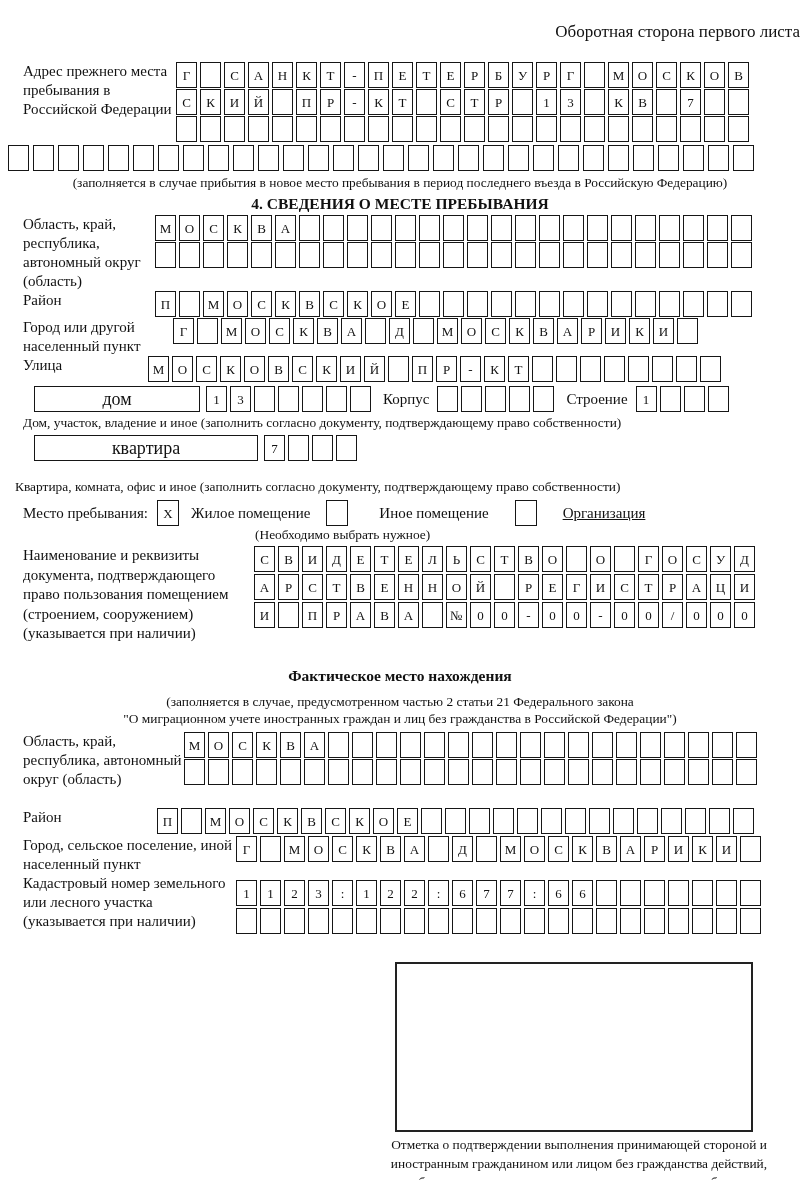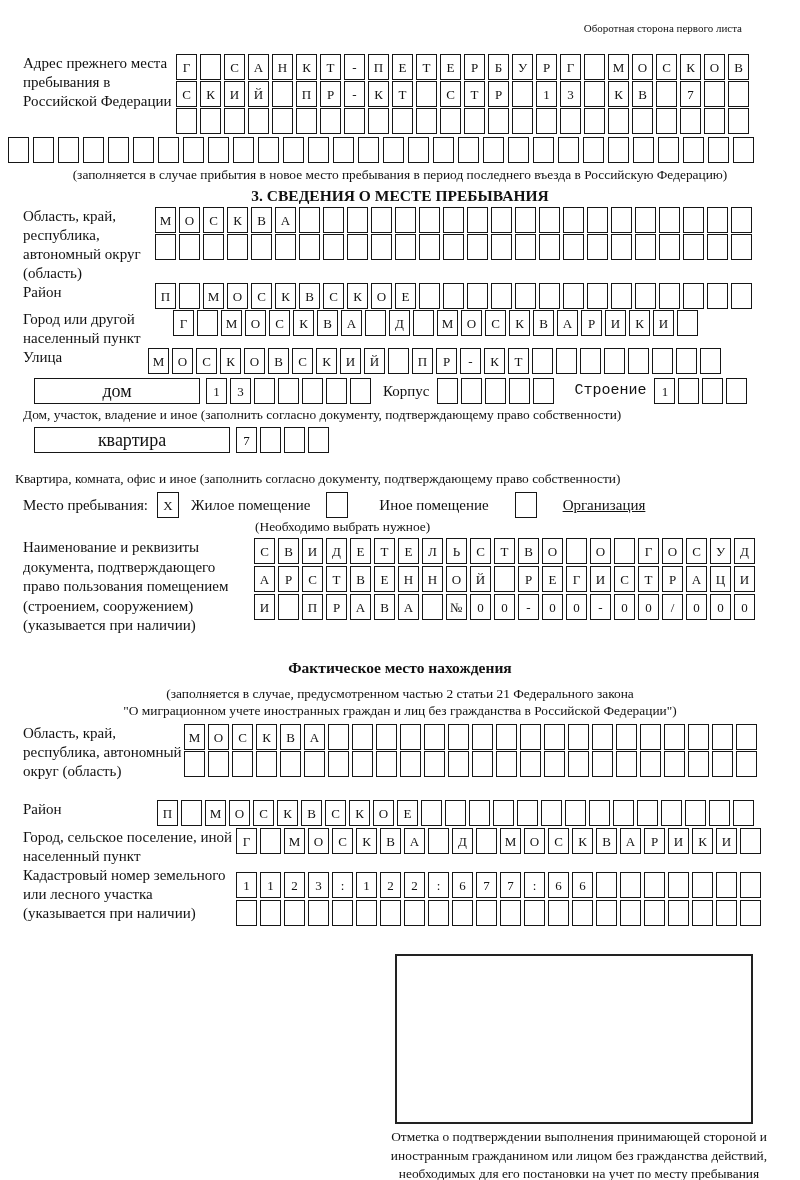--- a/index.html
+++ b/index.html
@@ -1,20 +1,20 @@
 <!DOCTYPE html>
 <html><head>
 <meta charset="utf-8">
 <style>
   html,body{margin:0;padding:0;background:#ffffff;}
   body{width:800px;height:1180px;overflow:hidden;
        font-family:"Liberation Serif","DejaVu Serif",serif;color:#111;}
   .page{position:relative;width:800px;height:1180px;}
 
-  .corner{margin-top:22px;text-align:right;padding-right:58px;font-size:11px;}
+  .corner{margin-top:22px;text-align:right;font-size:17px;}
 
   .field{display:flex;align-items:flex-start;margin-left:23px;}
   .flabel{font-size:15px;line-height:19px;flex-shrink:0;}
   .rows{display:flex;flex-direction:column;gap:1px;}
   .crow{display:flex;gap:3px;}
   .crow.g4{gap:4px;}
   .cell{box-sizing:border-box;width:21px;height:26px;border:1.5px solid #161616;
         display:flex;align-items:center;justify-content:center;
         font-size:13px;line-height:1;background:#fff;flex-shrink:0;}
   .note{font-size:13.4px;line-height:17px;text-align:center;}
@@ -145,21 +145,21 @@
       <div class="cell"></div>
       <div class="cell"></div>
       <div class="cell"></div>
       <div class="cell"></div>
       <div class="cell"></div>
       <div class="cell"></div>
       <div class="cell"></div>
     </div>
   <div class="note" style="margin-top:3px;">(заполняется в случае прибытия в новое место пребывания в период последнего въезда в Российскую Федерацию)</div>
 
-  <div class="stitle" style="margin-top:4px;">3. СВЕДЕНИЯ О МЕСТЕ ПРЕБЫВАНИЯ</div>
+  <div class="stitle" style="margin-top:4px;">4. СВЕДЕНИЯ О МЕСТЕ ПРЕБЫВАНИЯ</div>
 
   <div class="field" style="margin-top:2px;min-height:76px;">
     <div class="flabel" style="width:132px;">Область, край, республика, автономный округ (область)</div>
     <div class="rows">
       <div class="crow">
           <div class="cell">М</div>
           <div class="cell">О</div>
           <div class="cell">С</div>
           <div class="cell">К</div>
           <div class="cell">В</div>
@@ -315,32 +315,32 @@
         <div class="cell"></div>
       </div>
     <div class="inlinelbl" style="margin-left:12px;">Корпус</div>
     <div class="crow" style="margin-left:8px;">
         <div class="cell"></div>
         <div class="cell"></div>
         <div class="cell"></div>
         <div class="cell"></div>
         <div class="cell"></div>
       </div>
-    <div class="inlinelbl" style="margin-left:20px;font-family:Liberation Mono, monospace;">Строение</div>
+    <div class="inlinelbl" style="margin-left:12px;">Строение</div>
     <div class="crow" style="margin-left:8px;">
         <div class="cell">1</div>
         <div class="cell"></div>
         <div class="cell"></div>
         <div class="cell"></div>
       </div>
   </div>
   <div class="note" style="margin-top:2px;text-align:left;padding-left:23px;">Дом, участок, владение и иное (заполнить согласно документу, подтверждающему право собственности)</div>
 
   <div style="display:flex;align-items:flex-start;margin:4px 0 0 34px;">
-    <div class="labelbox" style="width:196px;">квартира</div>
+    <div class="labelbox" style="width:224px;">квартира</div>
     <div class="crow" style="margin-left:6px;">
         <div class="cell">7</div>
         <div class="cell"></div>
         <div class="cell"></div>
         <div class="cell"></div>
       </div>
   </div>
   <div class="note" style="margin-top:17px;text-align:left;padding-left:15px;">Квартира, комната, офис и иное (заполнить согласно документу, подтверждающему право собственности)</div>
 
   <div style="display:flex;align-items:center;margin:5px 0 0 23px;">

